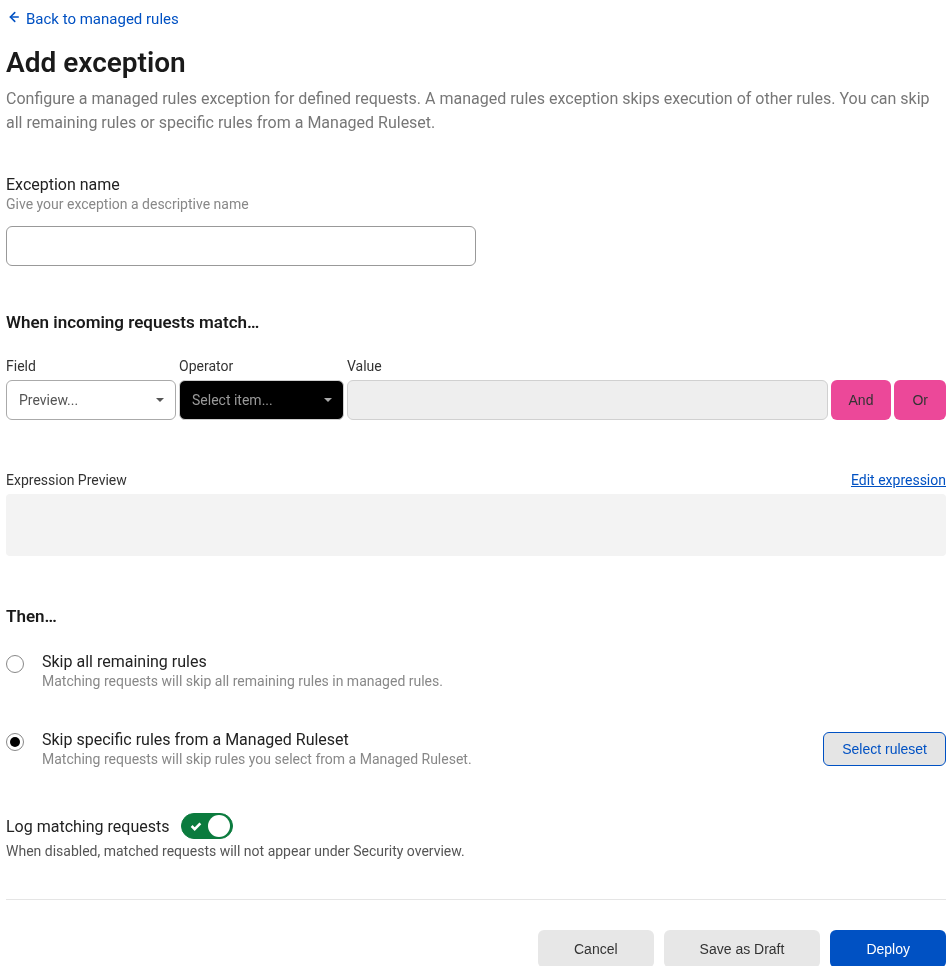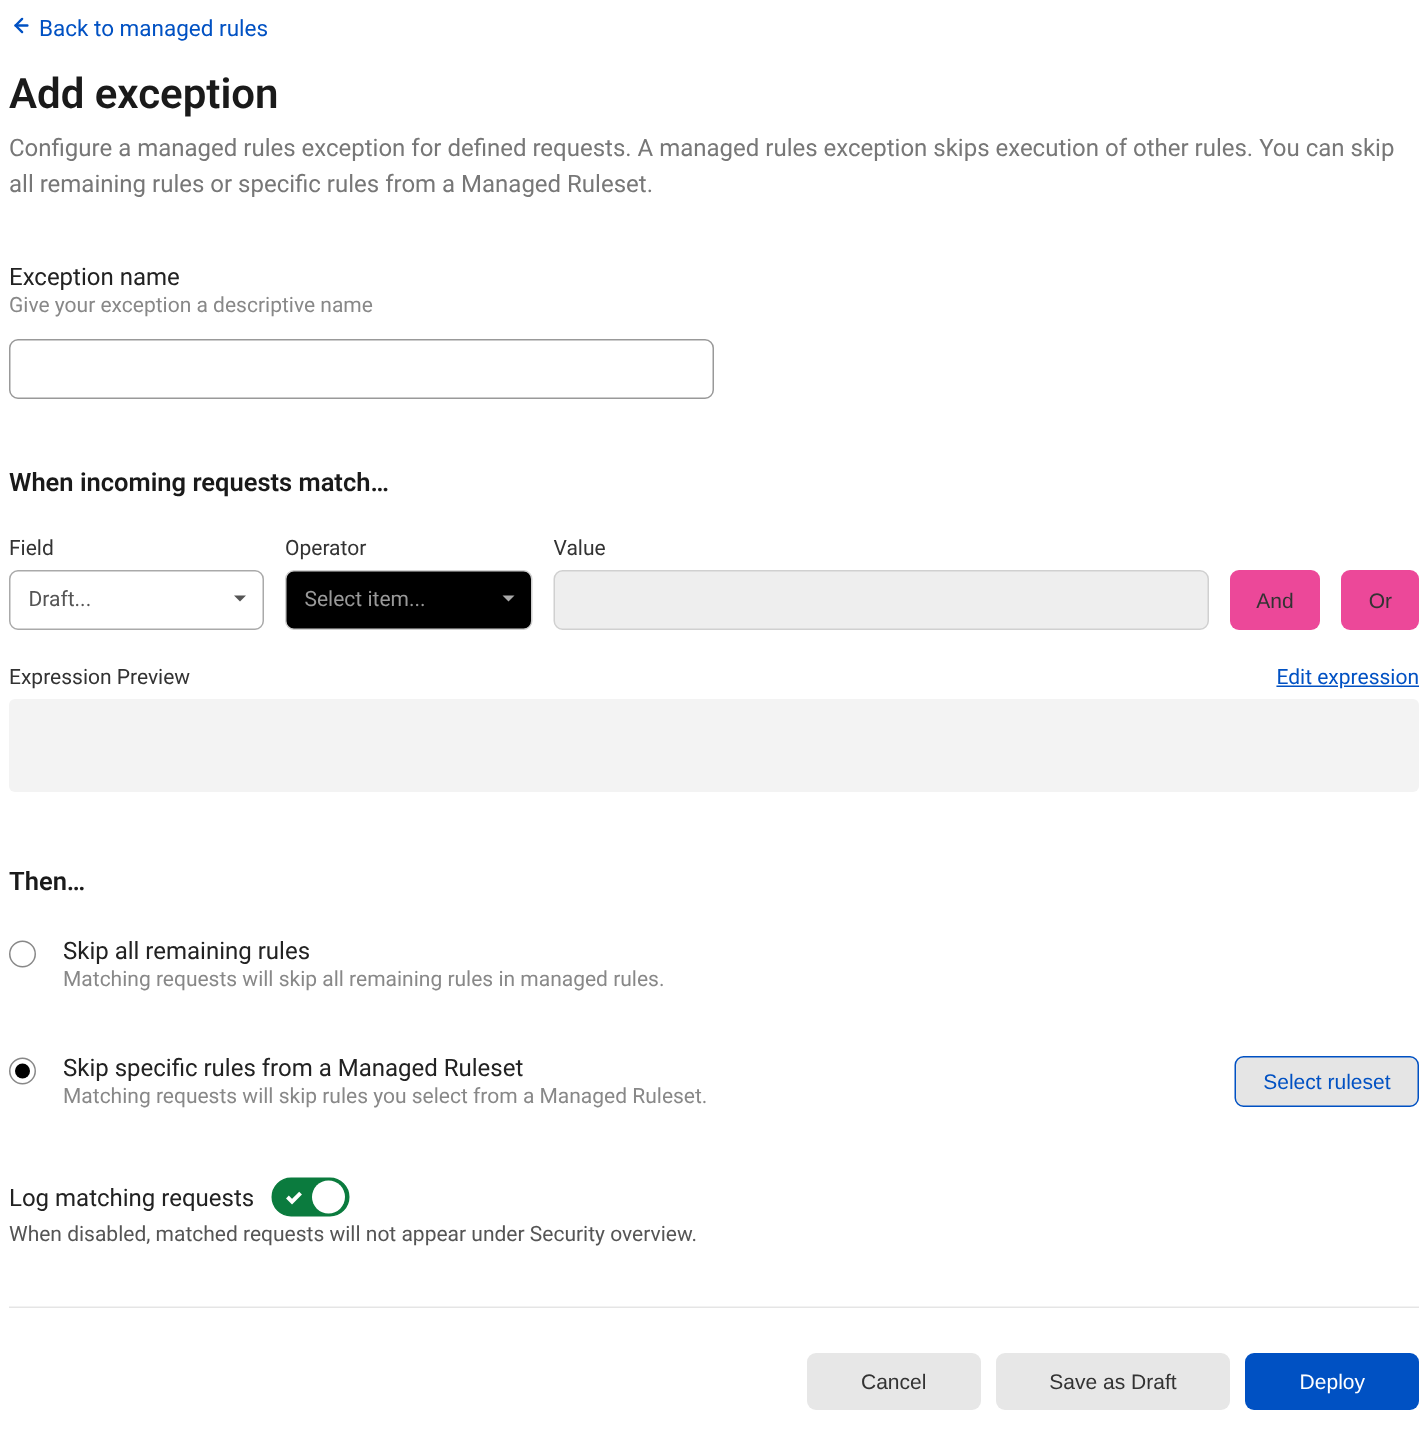--- a/index.html
+++ b/index.html
@@ -56,23 +56,23 @@
     background: #fff;
   }
   .section-heading {
     font-size: 17px;
     font-weight: 600;
     color: #1a1a1a;
     margin-bottom: 26px;
   }
   .match-row {
     display: flex;
-    gap: 14px;
+    gap: 3px;
     align-items: flex-end;
-    margin-bottom: 24px;
+    margin-bottom: 52px;
   }
   .match-col { display: flex; flex-direction: column; gap: 6px; }
   .col-label { font-size: 14px; color: #333; }
   .select-box {
     height: 40px;
     border: 1px solid #aaa;
     border-radius: 6px;
     padding: 0 30px 0 12px;
     display: flex;
     align-items: center;
@@ -249,21 +249,21 @@
   <div class="field-hint">Give your exception a descriptive name</div>
   <input type="text" class="text-input" value="" style="">
 </div>
 
 <div class="section-heading">When incoming requests match…</div>
 
 <div class="match-row">
   <div class="match-col" style="width:170px;">
     <div class="col-label">Field</div>
     <div class="select-box">
-      <span style="color:#555;">Draft...</span>
+      <span style="color:#555;">Preview...</span>
       <span class="caret"><svg viewBox="0 0 10 10">
             <path d="M1 3 L5 7 L9 3 Z"></path>
           </svg></span>
     </div>
   </div>
   <div class="match-col" style="width:165px;">
     <div class="col-label">Operator</div>
     <div class="select-box disabled">
       <span>Select item...</span>
       <span class="caret"><svg viewBox="0 0 10 10">

